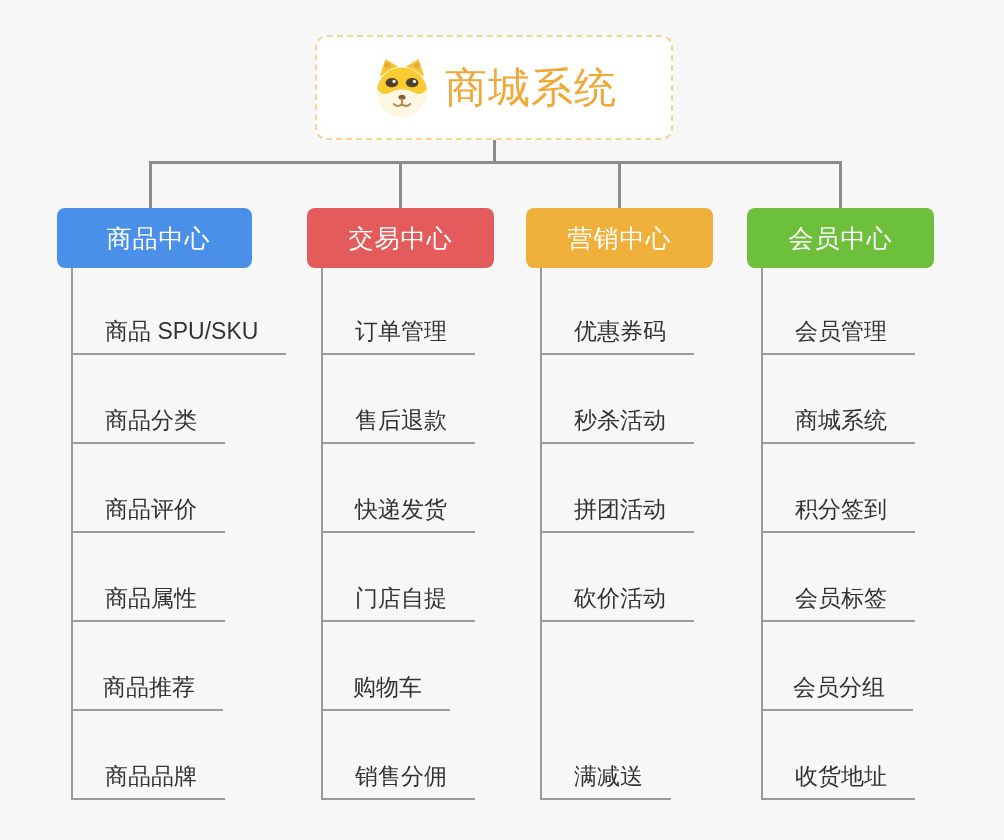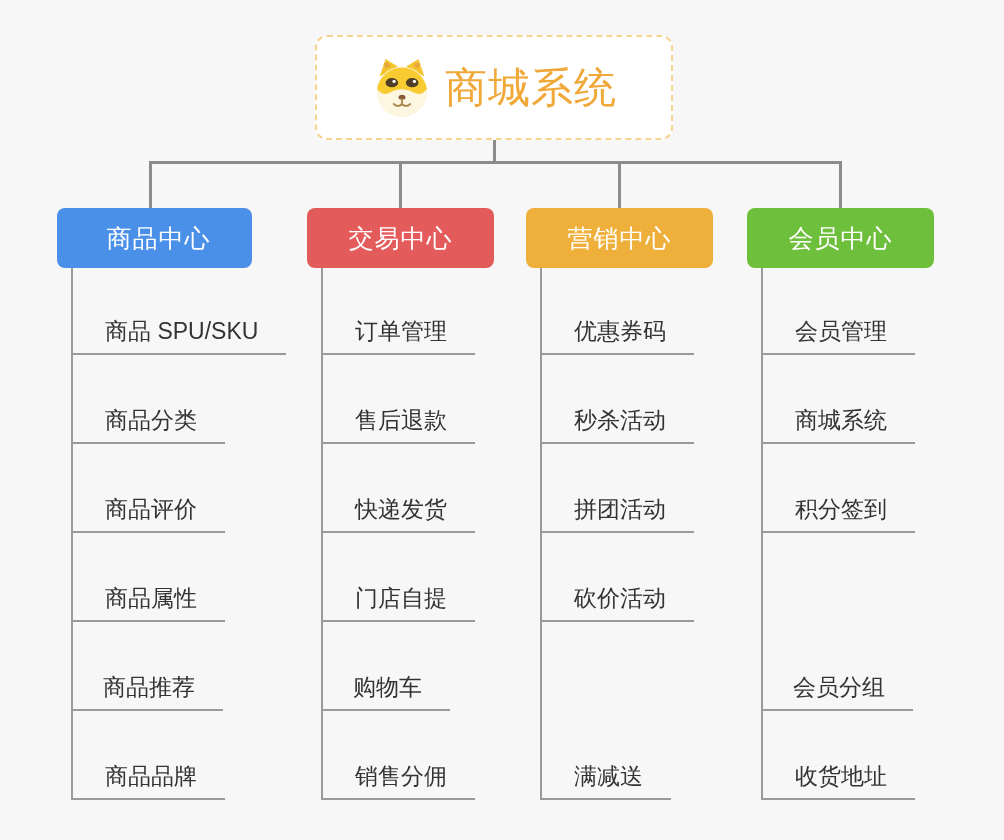--- a/index.html
+++ b/index.html
@@ -162,17 +162,18 @@
     <div class="leaf l3">砍价活动</div>
     <div class="leaf l5">满减送</div>
   </div>
 
   <div class="branch b3">
     <div class="branch-node" style="background: rgb(110, 192, 60);">会员中心</div>
     <div class="trunk"></div>
     <div class="leaf l0">会员管理</div>
     <div class="leaf l1">商城系统</div>
     <div class="leaf l2">积分签到</div>
+    <div class="leaf l3">会员标签</div>
     <div class="leaf l4">会员分组</div>
     <div class="leaf l5">收货地址</div>
   </div>
 
 </div>
 
 </body></html>

